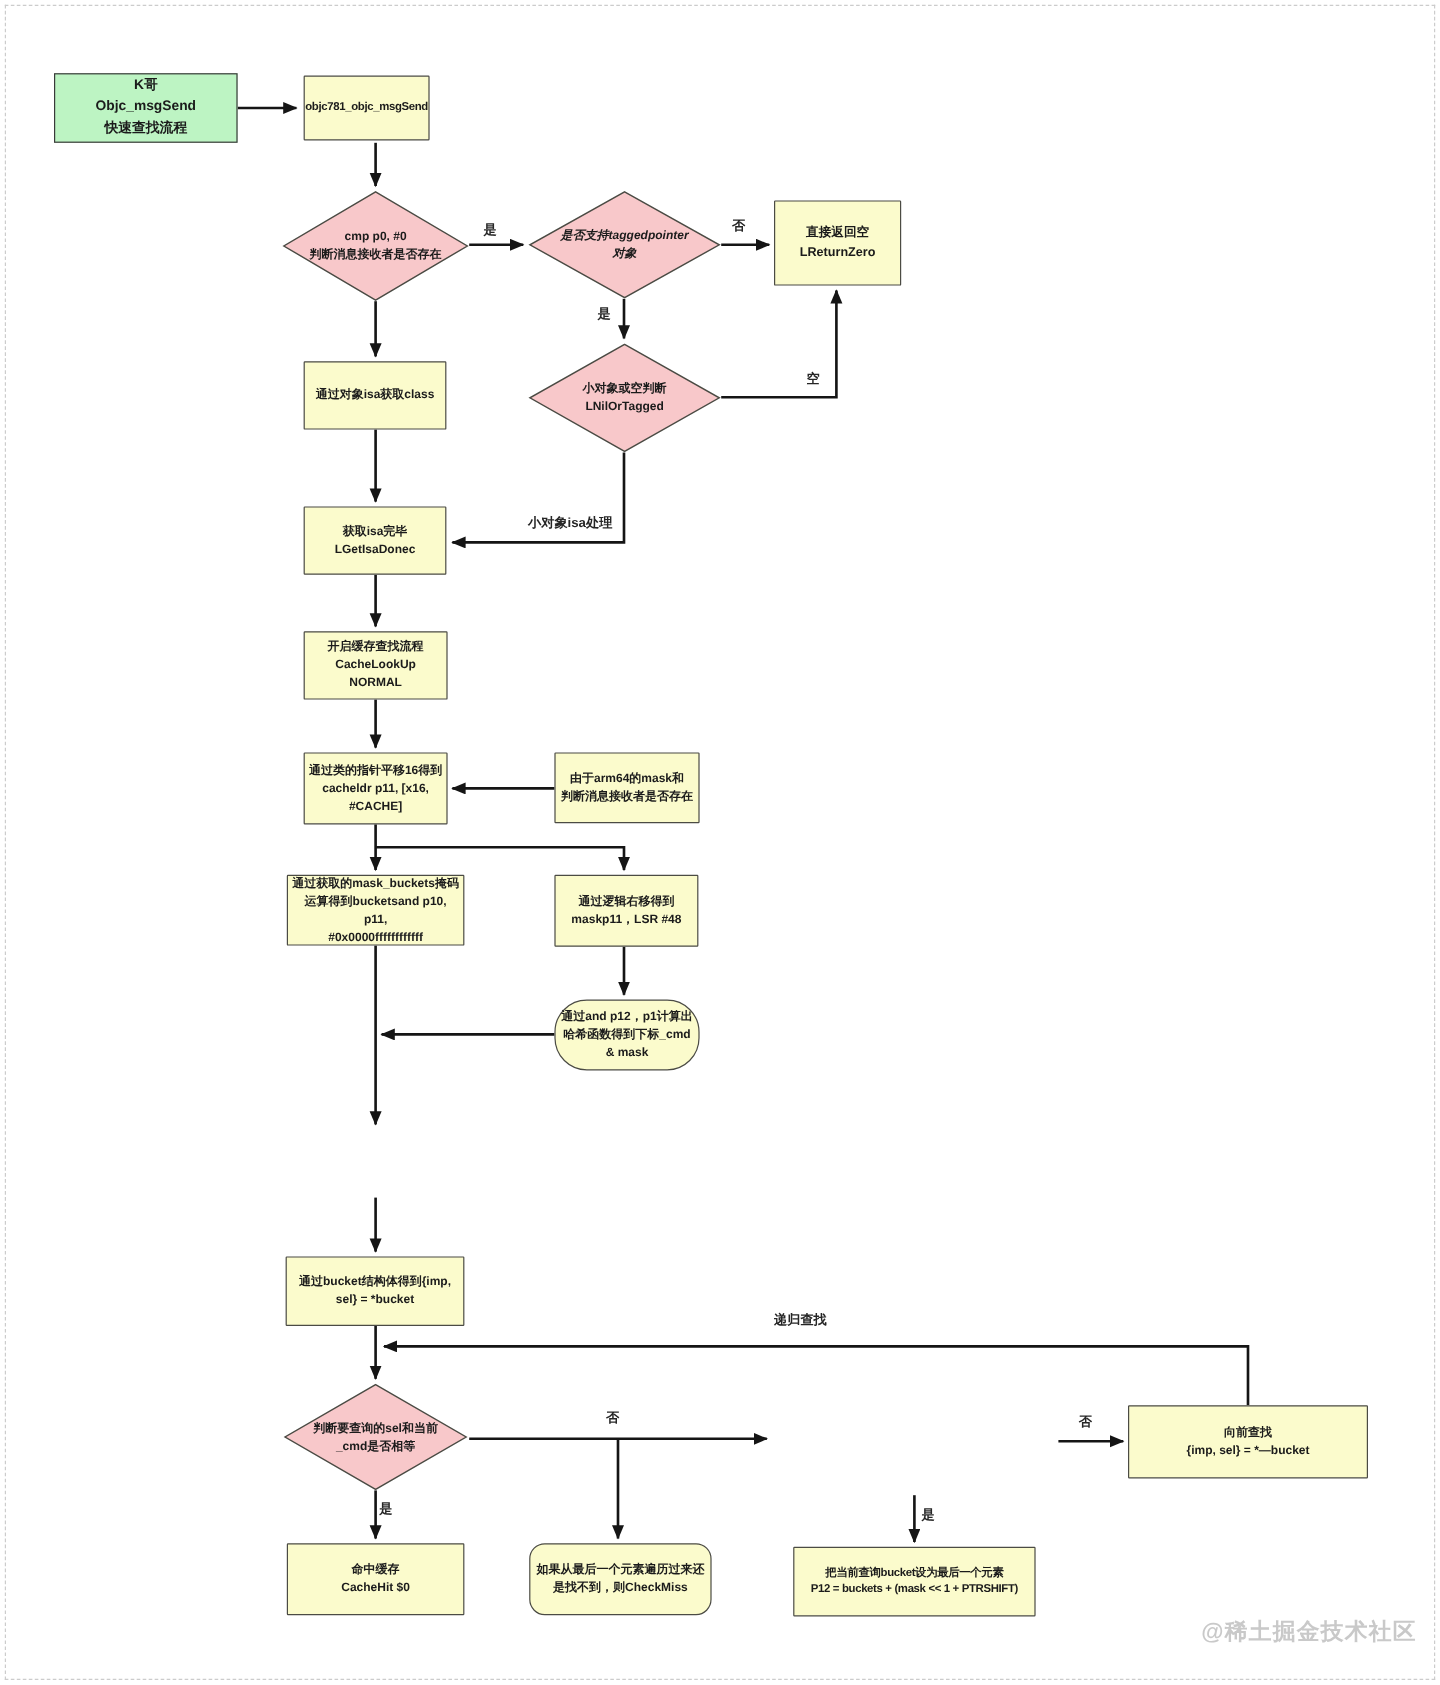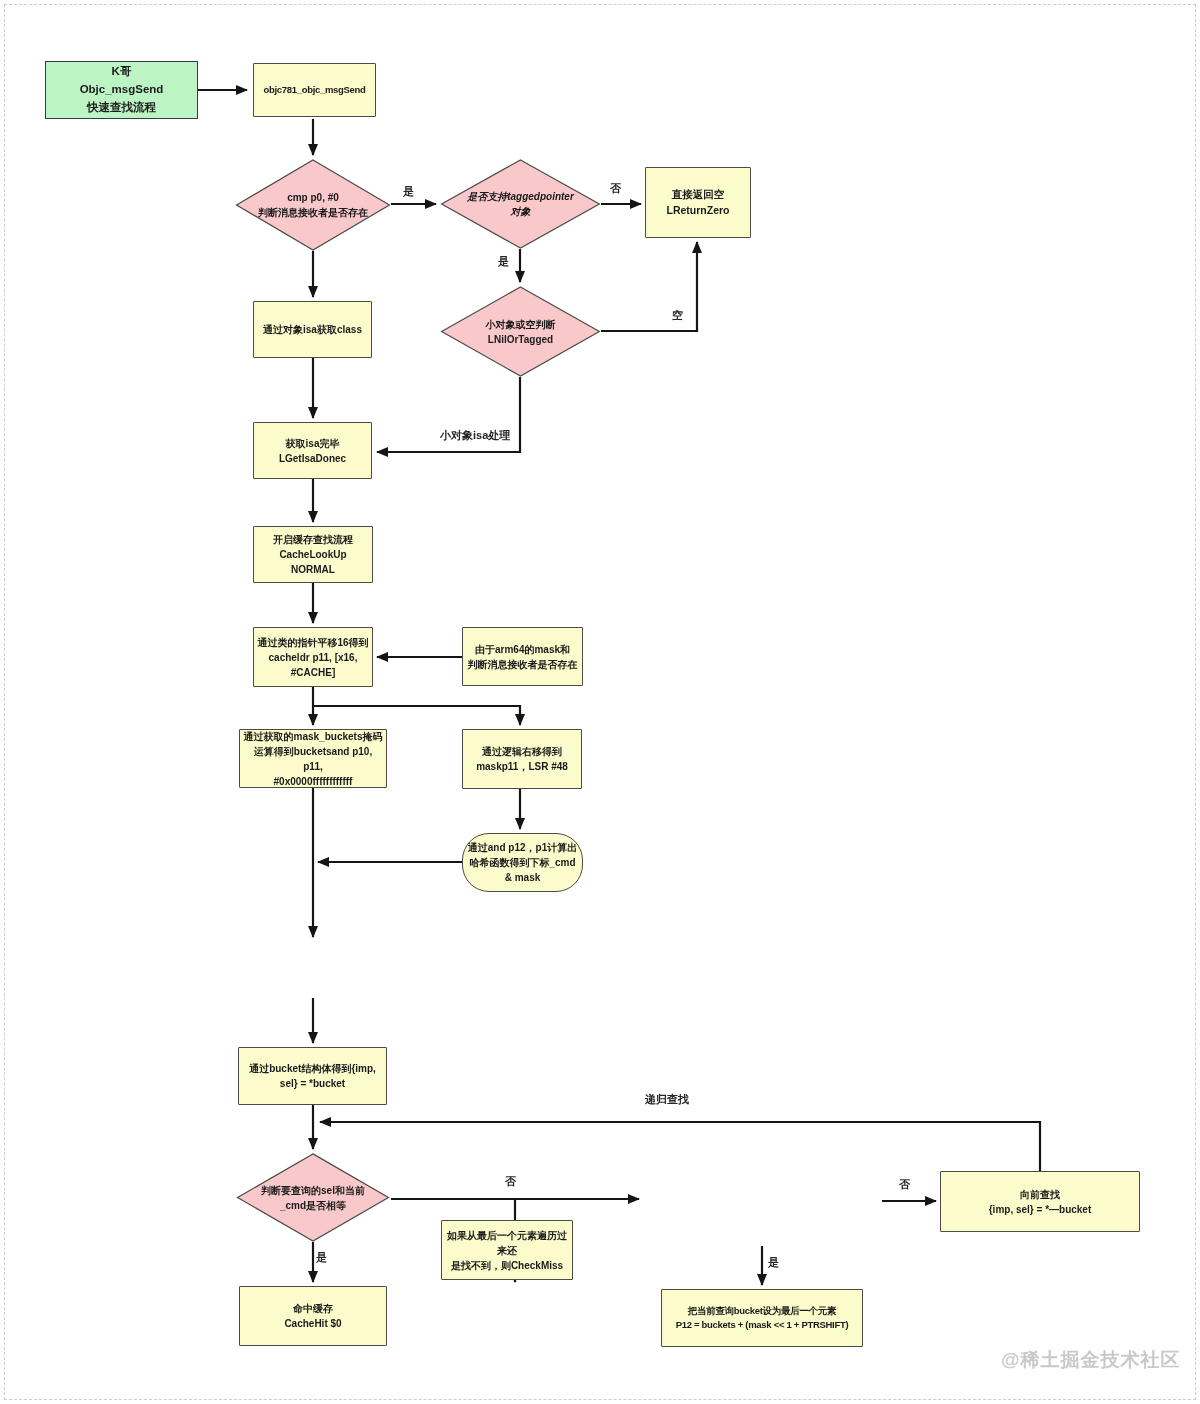--- a/index.html
+++ b/index.html
@@ -75,21 +75,21 @@
     <polyline points="882,1201 936,1201" marker-end="url(#arrowhead)"></polyline>
     <polyline points="762,1246 762,1285" marker-end="url(#arrowhead)"></polyline>
   </svg>
 
   <div class="node start" style="left:45px;top:61px;width:153px;height:58px;">
     <span class="node-text">K哥
 Objc_msgSend
 快速查找流程</span>
   </div>
 
-  <div class="node rect small" style="left:253px;top:63px;width:123px;height:54px;">
+  <div class="node rect small" style="left:253px;top:63px;width:105px;height:54px;">
     <span class="node-text">objc781_objc_msgSend</span>
   </div>
 
   <div class="node diamond" style="left:235px;top:159px;width:156px;height:92px;">
     <svg viewBox="0 0 100 100" preserveAspectRatio="none">
       <polygon points="50,1 99,50 50,99 1,50"></polygon>
     </svg>
     <span class="node-text">cmp p0, #0
 判断消息接收者是否存在</span>
   </div>
@@ -175,21 +175,21 @@
   <div class="node rect" style="left:940px;top:1171px;width:200px;height:61px;">
     <span class="node-text">向前查找
 {imp, sel} = *—bucket</span>
   </div>
 
   <div class="node rect" style="left:239px;top:1286px;width:148px;height:60px;">
     <span class="node-text">命中缓存
 CacheHit $0</span>
   </div>
 
-  <div class="node rect" style="left:441px;top:1220px;width:132px;height:60px;">
+  <div class="node rect" style="left:441px;top:1286px;width:152px;height:60px;border-radius:13px;">
     <span class="node-text">如果从最后一个元素遍历过来还
 是找不到，则CheckMiss</span>
   </div>
 
   <div class="node rect small" style="left:661px;top:1289px;width:202px;height:58px;">
     <span class="node-text">把当前查询bucket设为最后一个元素
 P12 = buckets + (mask &lt;&lt; 1 + PTRSHIFT)</span>
   </div>
 
   <span class="elabel" style="left:403px;top:184px;">是</span>

